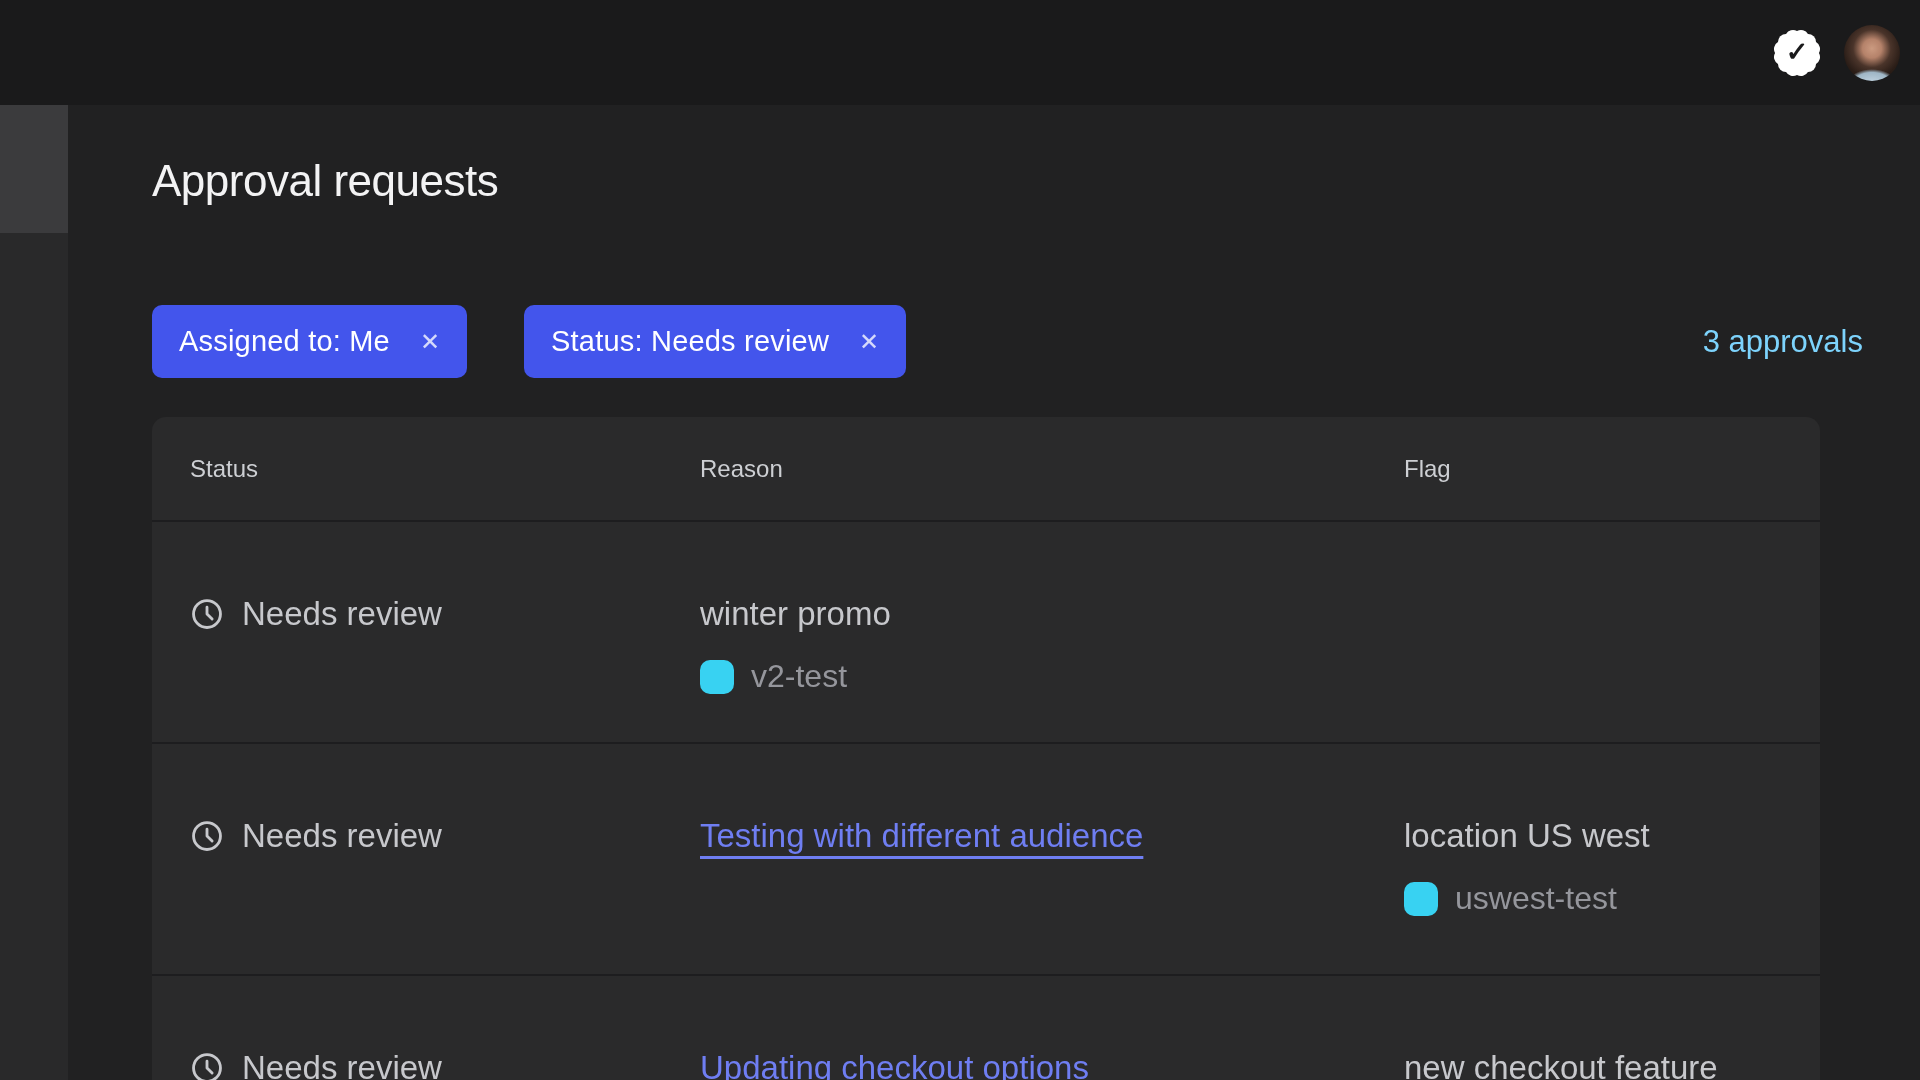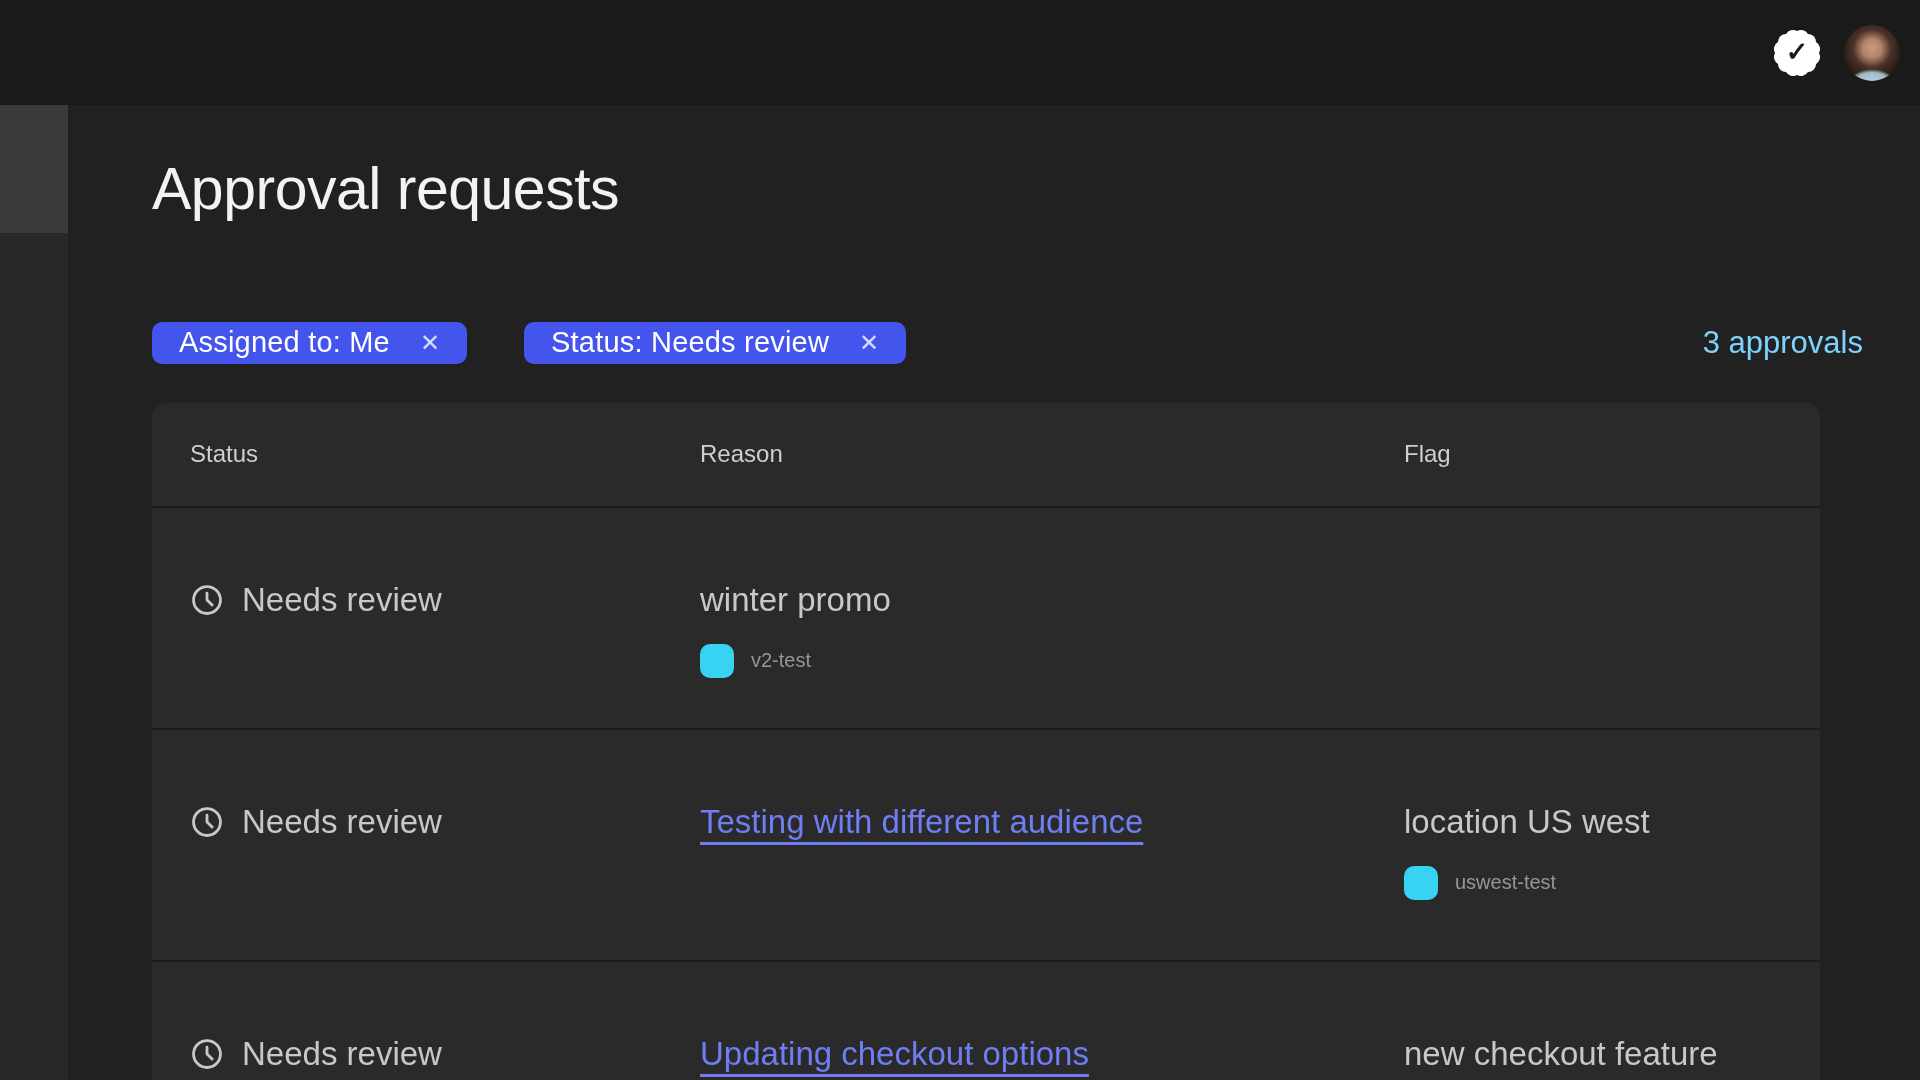--- a/index.html
+++ b/index.html
@@ -53,31 +53,31 @@
   
   .rail{
     position:fixed;left:0;top:105px;bottom:0;width:68px;background:var(--rail-bg);
   }
   .rail-active{height:128px;background:var(--rail-active);cursor:pointer;}
 
   
   .content{margin-left:68px;}
   .title{
     margin:52px 0 0 84px;
-    font-size:59px;font-weight:500;letter-spacing:-0.5px;color:var(--text-bright);
+    font-size:44px;font-weight:500;letter-spacing:-0.5px;color:var(--text-bright);
     line-height:1.1;
   }
   .filter-row{
     margin:100px 57px 0 84px;
     display:flex;align-items:center;justify-content:space-between;
   }
   .chips{display:flex;gap:57px;}
   .chip{
     display:inline-flex;align-items:center;gap:30px;
-    height:42px;padding:0 27px;border-radius:10px;
+    height:73px;padding:0 27px;border-radius:10px;
     background:var(--accent-blue);cursor:pointer;
   }
   .chip-label{color:#ffffff;font-size:29px;letter-spacing:0.2px;}
   .chip-x{
     color:rgba(255,255,255,0.78);font-size:24px;font-weight:300;line-height:1;cursor:pointer;
   }
   .count{color:#7dd3fc;font-size:31px;}
 
   
   .table{
@@ -104,21 +104,21 @@
   .status-label,.reason-cell,.flag-name{font-size:33px;}
   .status-label{color:var(--text-mid);}
   .reason-cell{line-height:44px;}
   .link{
     color:var(--link-blue);text-decoration:underline;
     text-decoration-thickness:3px;text-underline-offset:9px;cursor:pointer;
   }
   .flag-name{color:var(--text-mid);line-height:44px;}
   .flag-tag{margin-top:22px;display:flex;align-items:center;gap:17px;cursor:pointer;}
   .tag-swatch{width:34px;height:34px;border-radius:10px;background:var(--tag-cyan);}
-  .tag-label{color:var(--text-dim);font-size:20px;}
+  .tag-label{color:var(--text-dim);font-size:32px;}
 </style>
 </head>
 <body>
 
 <header class="topbar">
   <button class="badge">
     <i class="sq r0"></i>
     <i class="sq r30"></i>
     <i class="sq r60"></i>
     <span class="check">✓</span>

